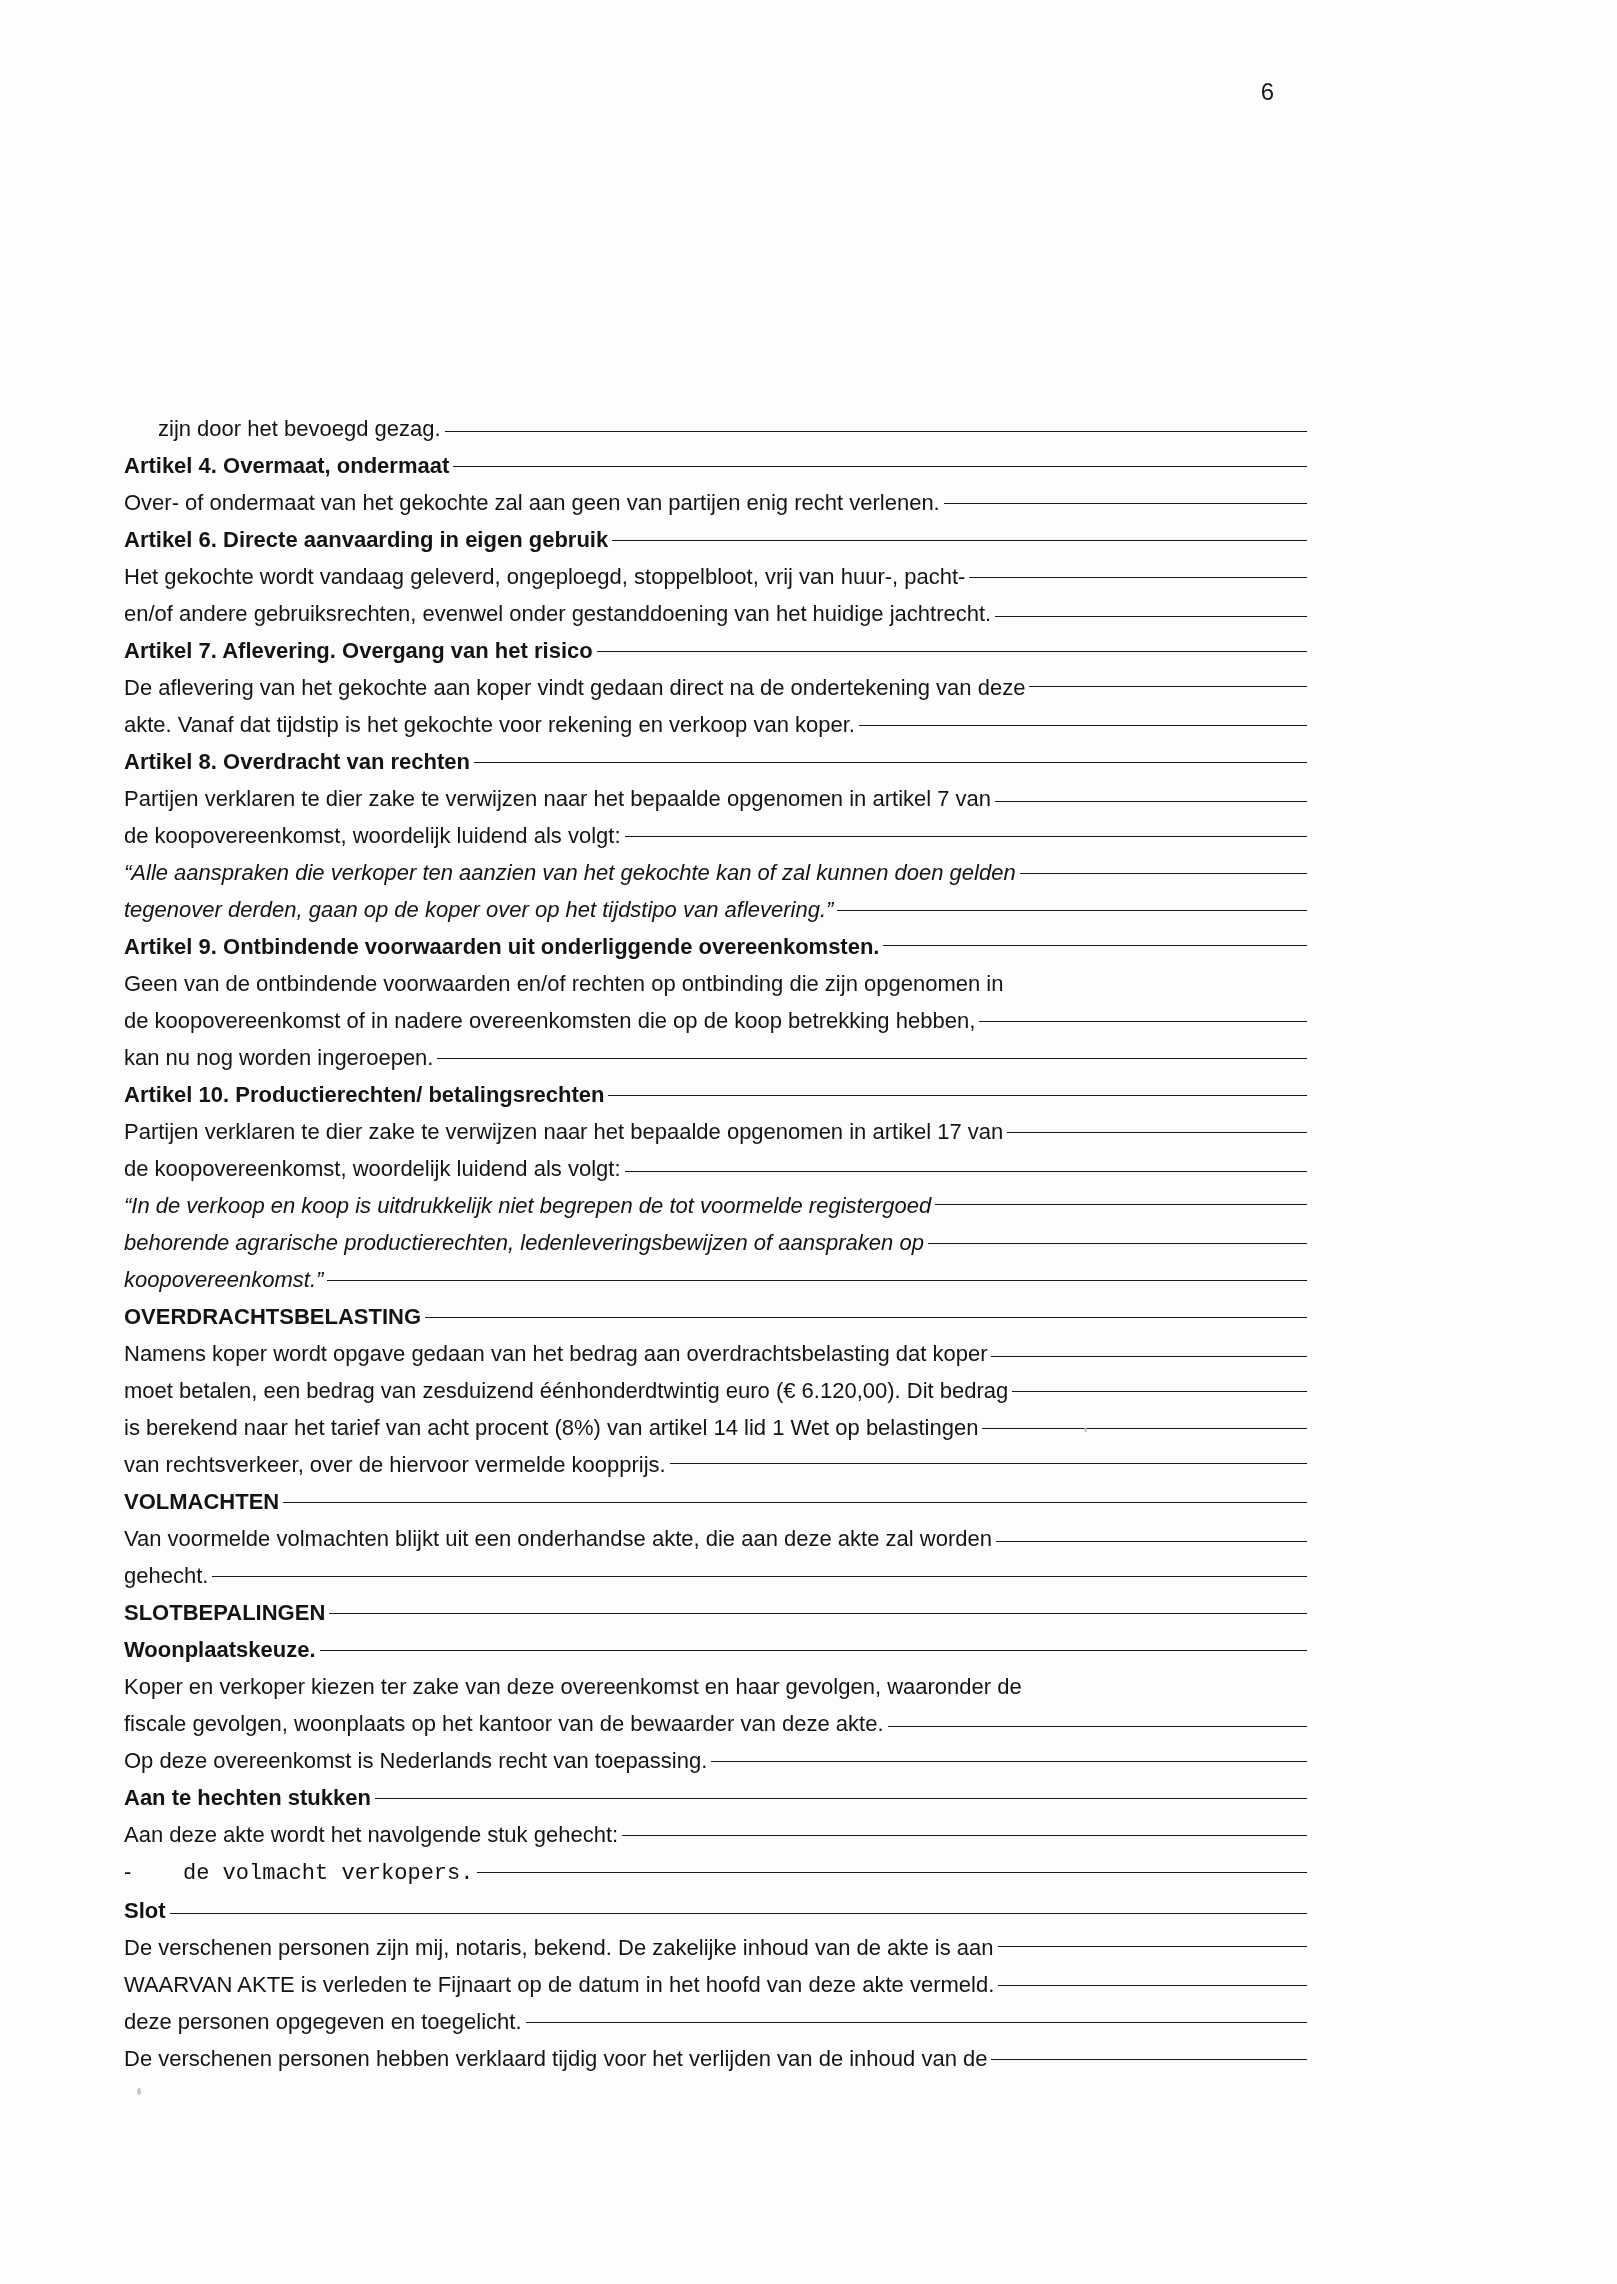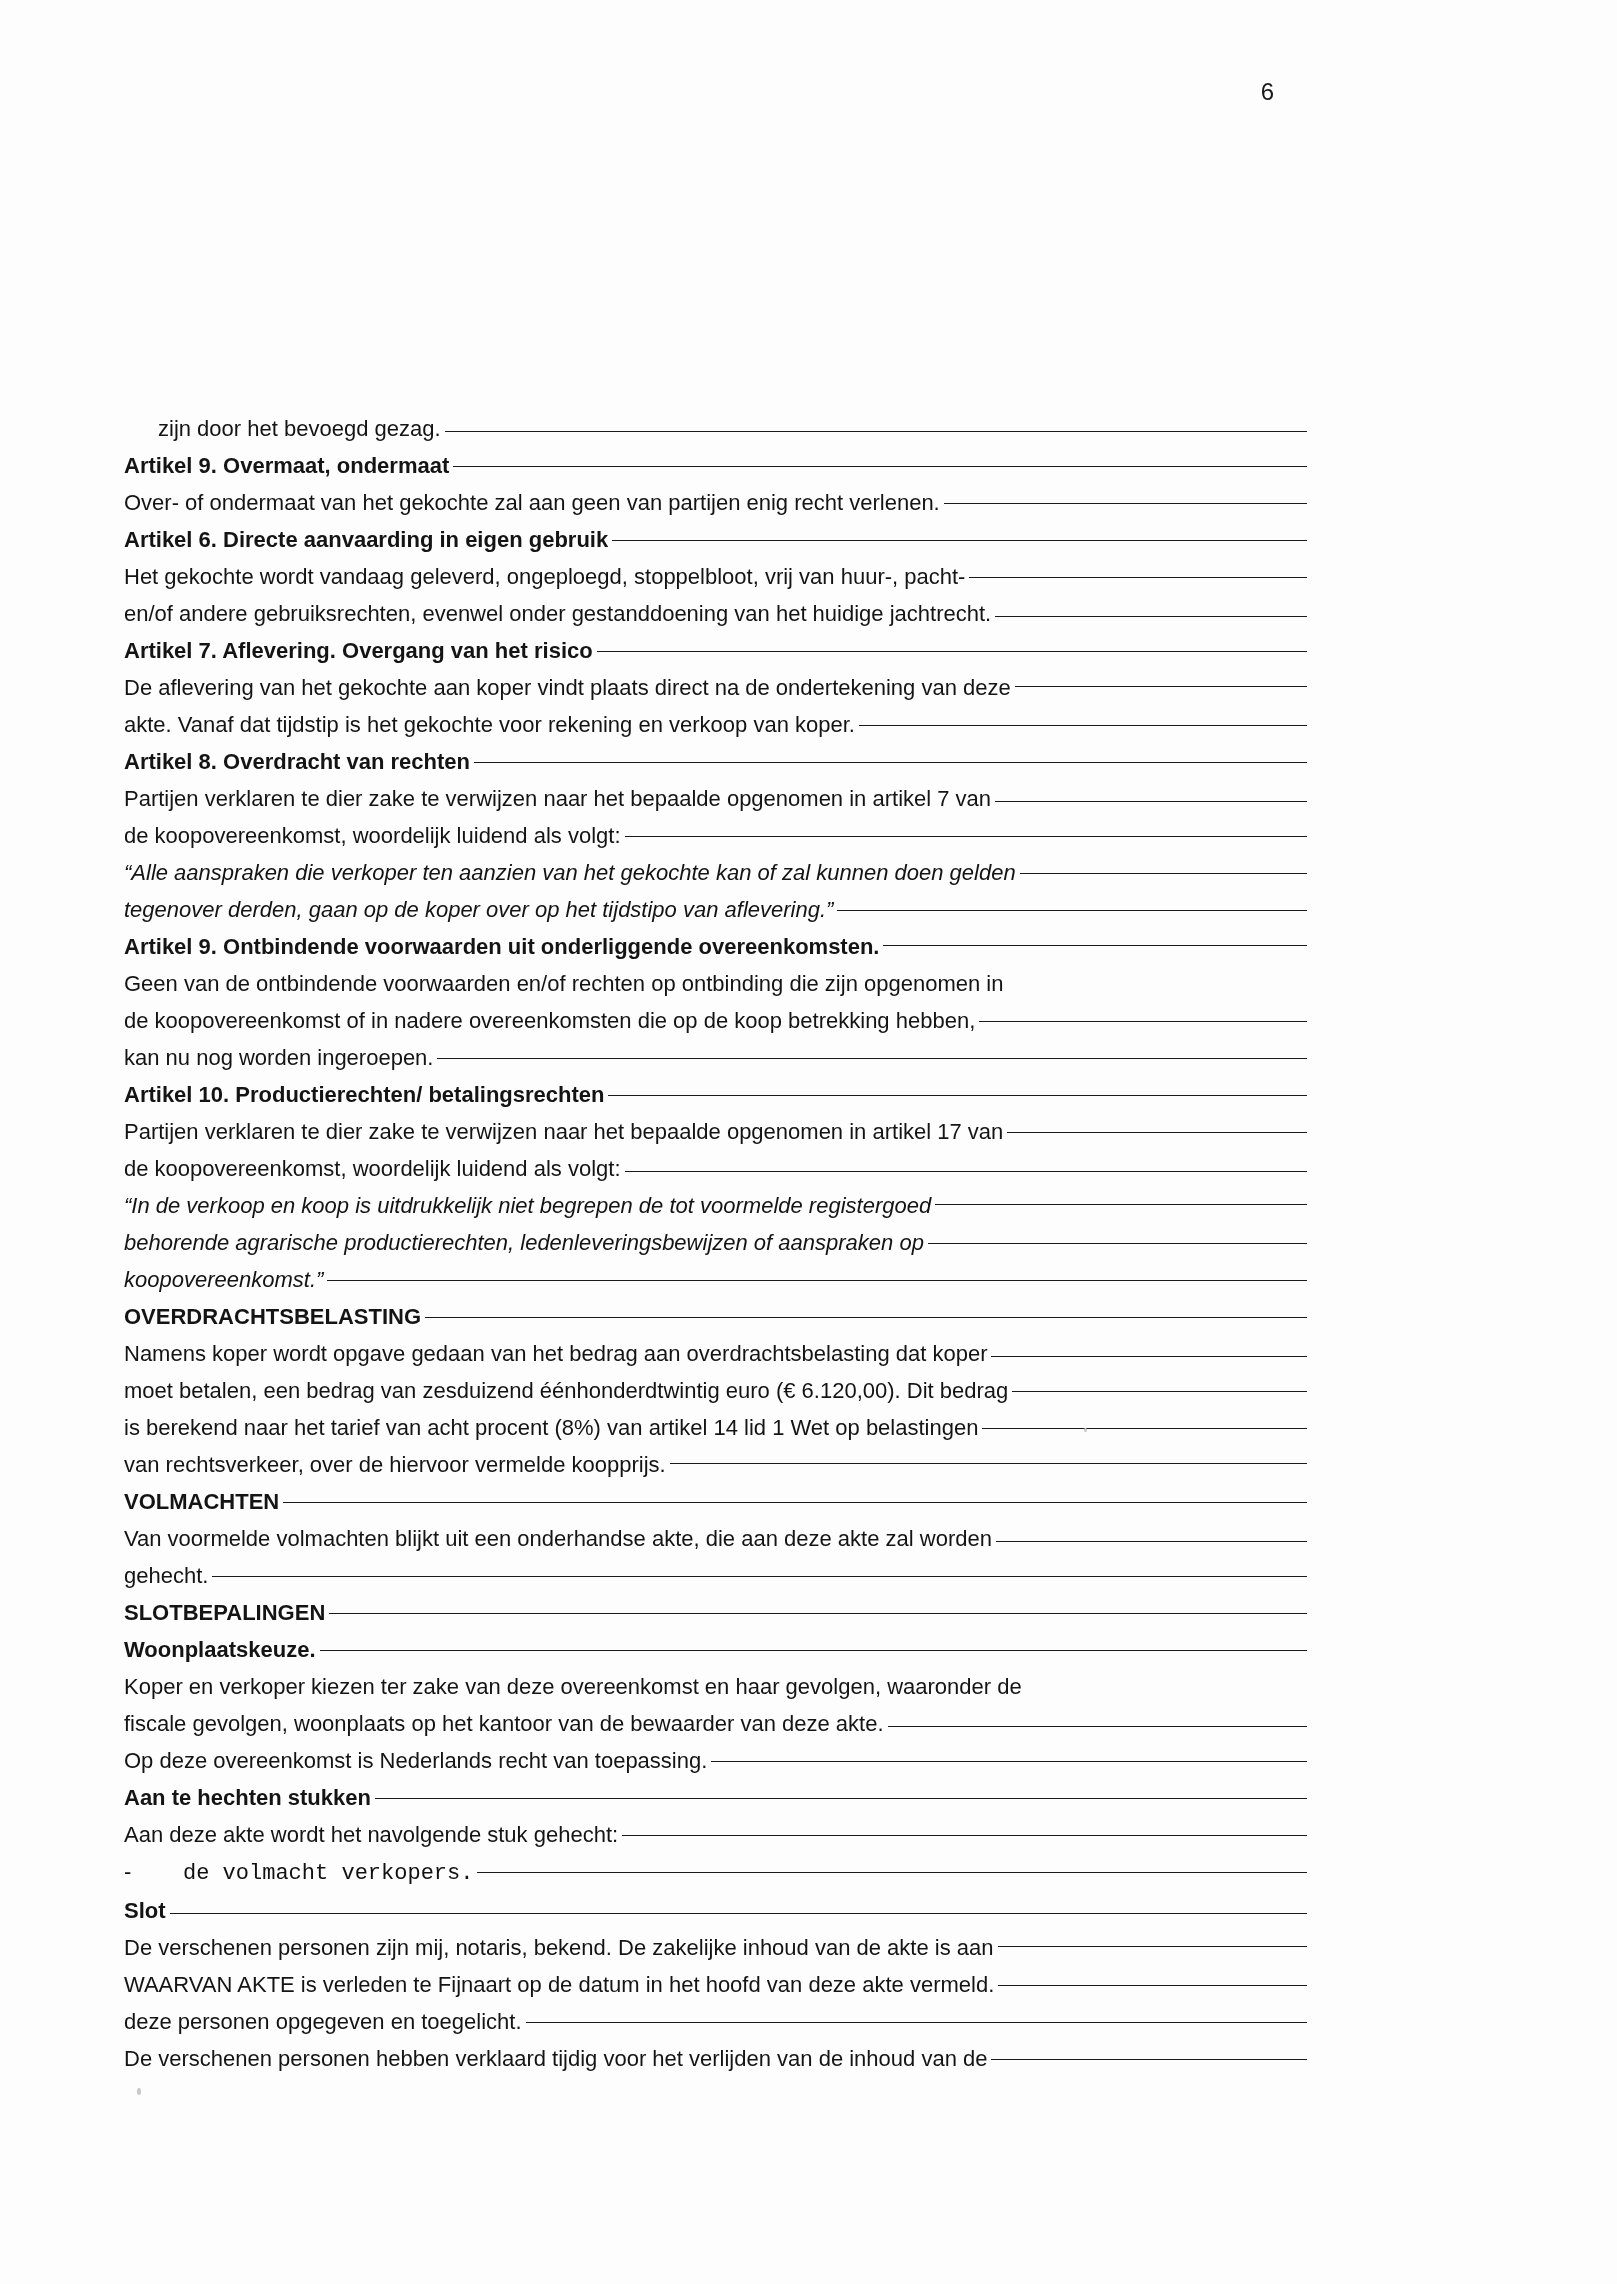--- a/index.html
+++ b/index.html
@@ -117,21 +117,21 @@
 <div class="page">
 
   <div class="page-number">6</div>
 
   <div class="doc-body">
       <div class="line indent-first r-low r-high">
         <span class="txt">zijn door het bevoegd gezag.</span>
         <span class="rule"></span>
       </div>
       <div class="line bold">
-        <span class="txt">Artikel 9. Overmaat, ondermaat</span>
+        <span class="txt">Artikel 4. Overmaat, ondermaat</span>
         <span class="rule"></span>
       </div>
       <div class="line">
         <span class="txt">Over- of ondermaat van het gekochte zal aan geen van partijen enig recht verlenen.</span>
         <span class="rule"></span>
       </div>
       <div class="line bold">
         <span class="txt">Artikel 6. Directe aanvaarding in eigen gebruik</span>
         <span class="rule"></span>
       </div>
@@ -141,21 +141,21 @@
       </div>
       <div class="line r-low">
         <span class="txt">en/of andere gebruiksrechten, evenwel onder gestanddoening van het huidige jachtrecht.</span>
         <span class="rule"></span>
       </div>
       <div class="line bold">
         <span class="txt">Artikel 7. Aflevering. Overgang van het risico</span>
         <span class="rule"></span>
       </div>
       <div class="line r-high">
-        <span class="txt">De aflevering van het gekochte aan koper vindt plaats direct na de ondertekening van deze</span>
+        <span class="txt">De aflevering van het gekochte aan koper vindt gedaan direct na de ondertekening van deze</span>
         <span class="rule"></span>
       </div>
       <div class="line">
         <span class="txt">akte. Vanaf dat tijdstip is het gekochte voor rekening en verkoop van koper.</span>
         <span class="rule"></span>
       </div>
       <div class="line bold">
         <span class="txt">Artikel 8. Overdracht van rechten</span>
         <span class="rule"></span>
       </div>

